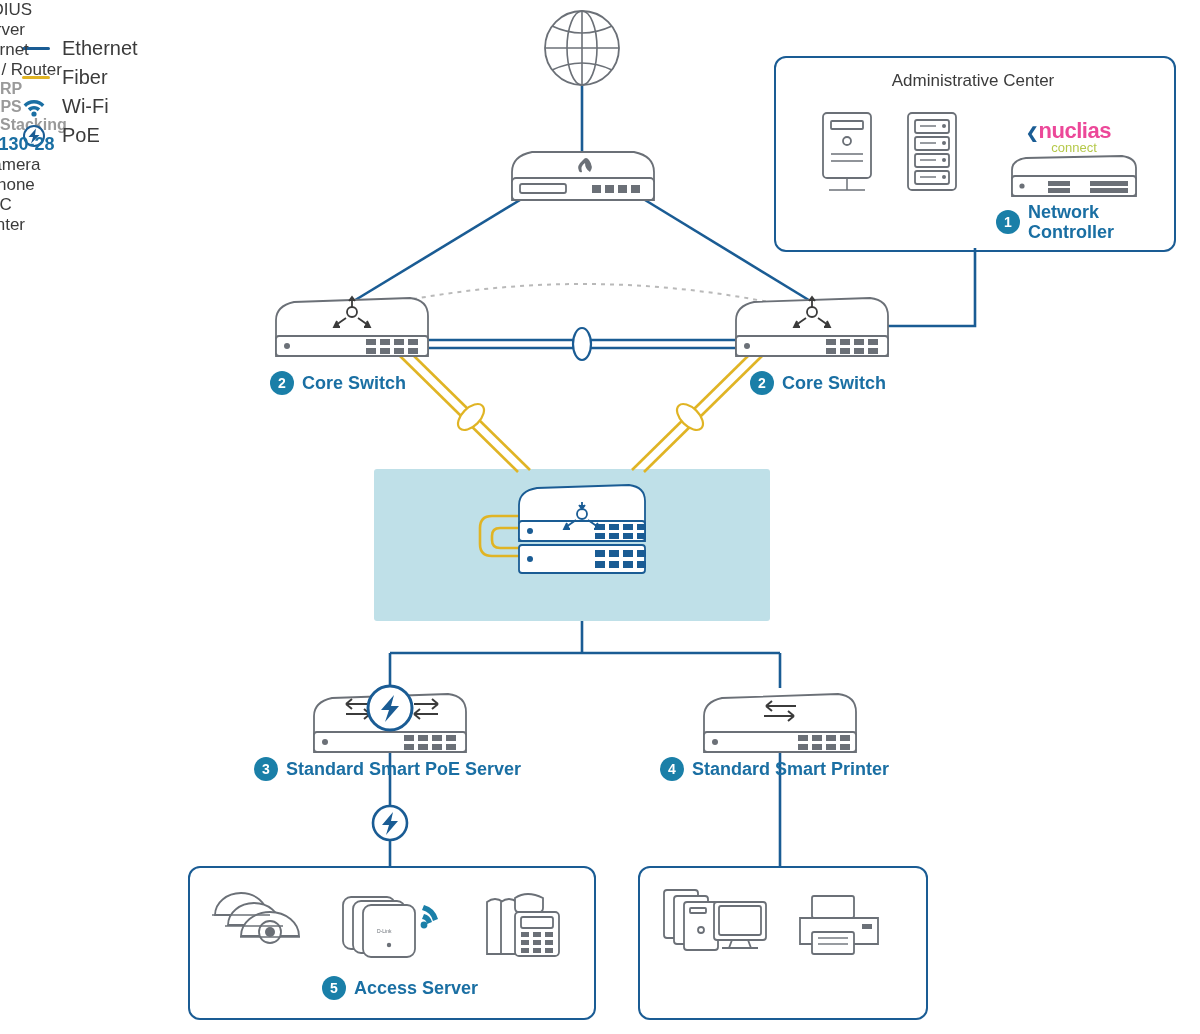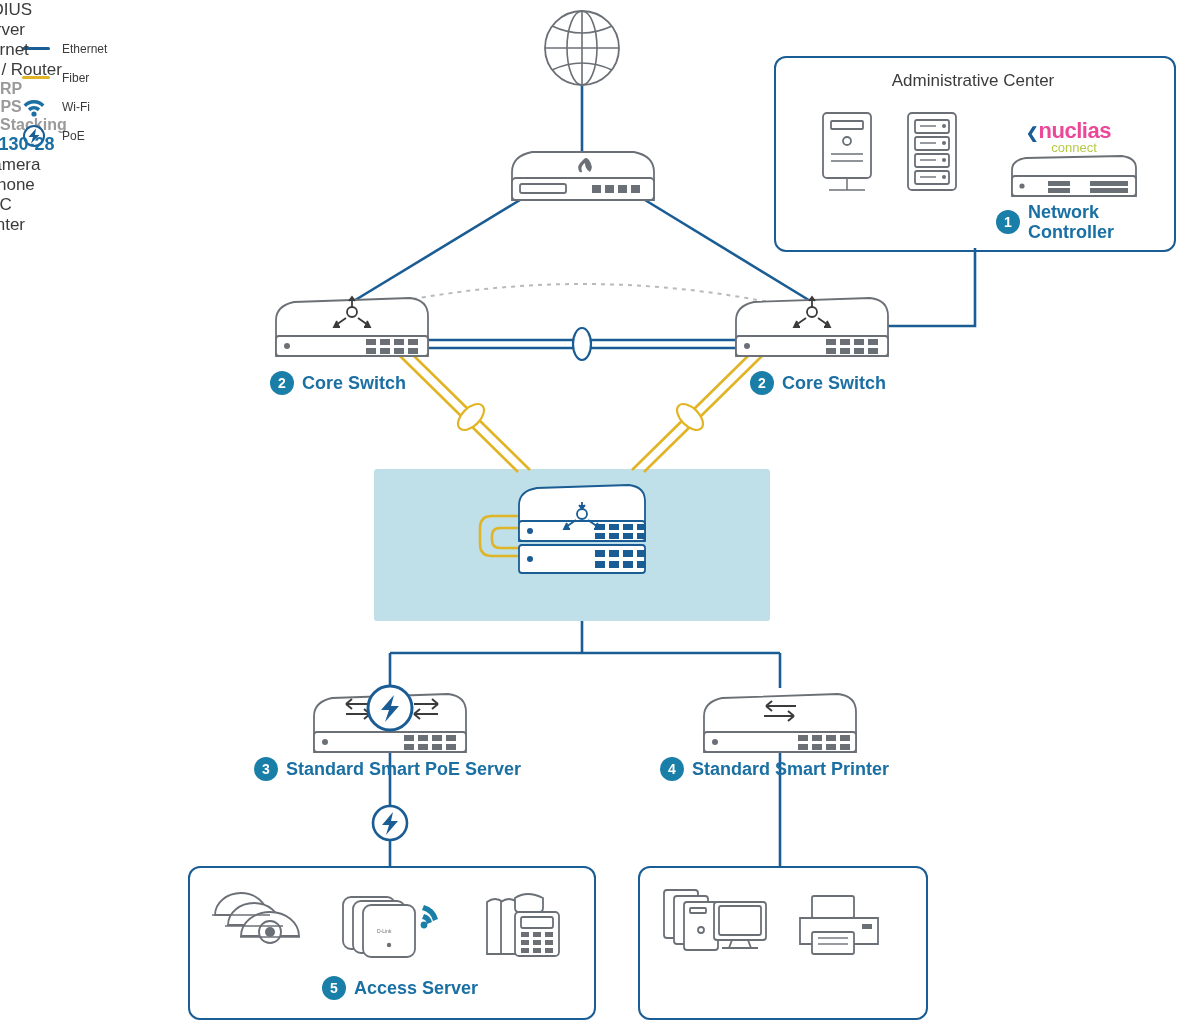--- a/index.html
+++ b/index.html
@@ -24,21 +24,21 @@
   }
   .label-center{transform:translateX(-50%);text-align:center;}
   .badge{
     width:24px;height:24px;border-radius:50%;
     background:#1a7fa8;color:#fff;font-size:14px;font-weight:bold;
     display:flex;align-items:center;justify-content:center;
   }
   .legend{position:absolute;left:22px;top:34px;}
   .legend-row{display:flex;align-items:center;height:29px;}
   .legend-key{width:40px;display:flex;align-items:center;justify-content:flex-start;}
-  .legend-text{font-size:12px;color:#3b3b3b;}
+  .legend-text{font-size:20px;color:#3b3b3b;}
   .swatch-line{width:28px;height:3px;border-radius:2px;display:block;}
   .panel{
     position:absolute;border:2px solid #1a5c94;border-radius:12px;
   }
   .panel-title{
     position:absolute;font-size:17px;color:#3b3b3b;white-space:nowrap;
     transform:translateX(-50%);
     text-align:center;
   }
   .node-label-wrap{position:absolute;display:flex;align-items:center;gap:8px;}

